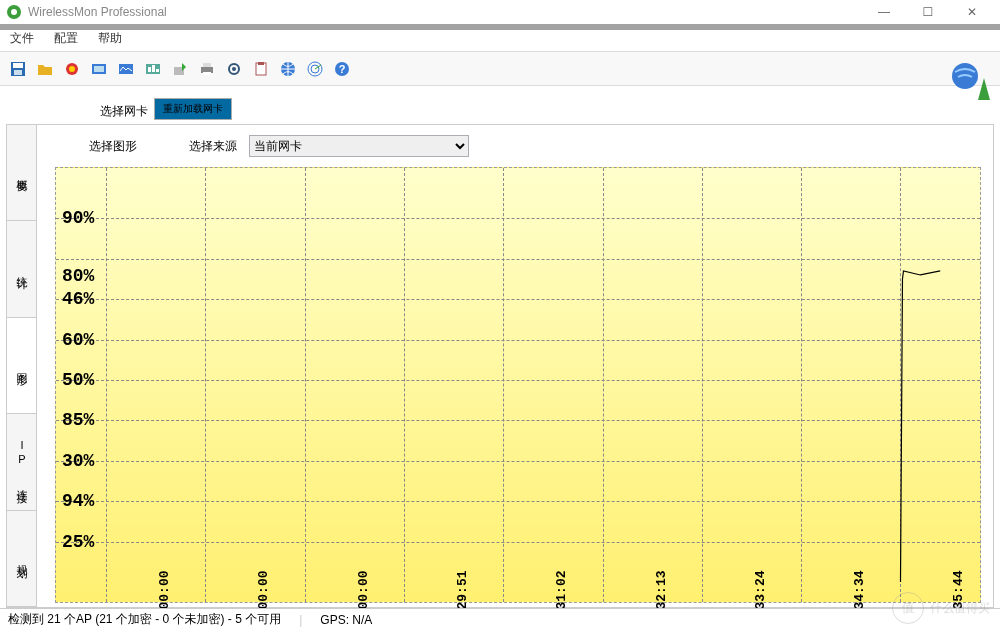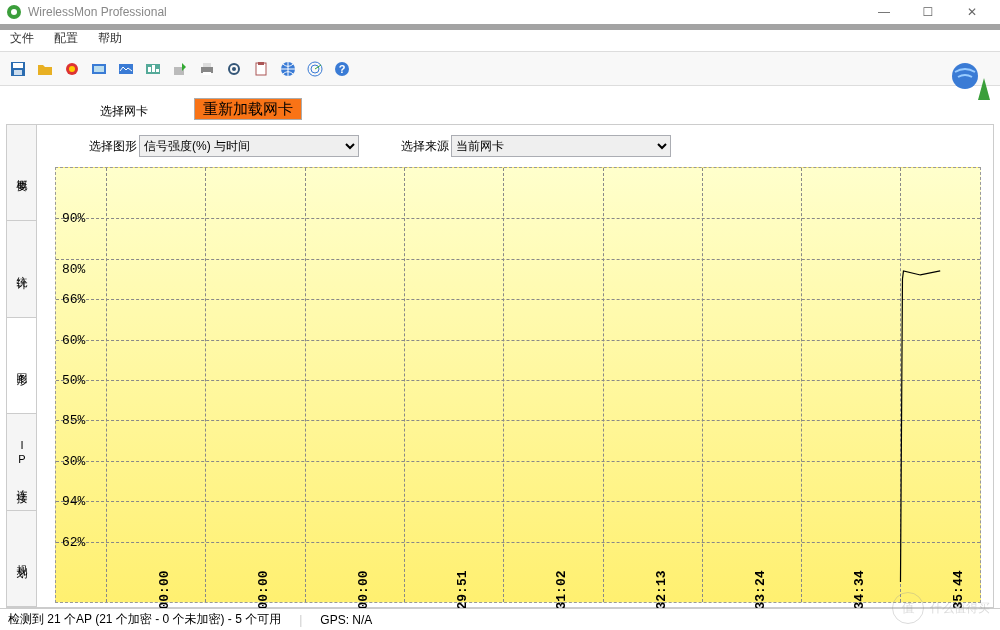--- a/index.html
+++ b/index.html
@@ -8,32 +8,32 @@
 .titlebar .icon { width: 16px; height: 16px; margin-right: 6px; }
 .titlebar .title { flex: 1; color: #888; font-size: 12px; }
 .winbtns { display: flex; }
 .winbtn { width: 44px; height: 28px; display: flex; align-items: center; justify-content: center; color: #666; }
 .menubar { height: 22px; display: flex; align-items: flex-start; padding: 0 10px; gap: 20px; color: #333; border-bottom: 1px solid #ddd; }
 .menuitem { cursor: default; }
 .toolbar { height: 34px; display: flex; align-items: center; padding: 2px 6px; gap: 3px; border-bottom: 1px solid #ddd; background: #f8f8f8; }
 .tbtn { width: 24px; height: 24px; border: 1px solid transparent; display: flex; align-items: center; justify-content: center; border-radius: 2px; }
 .selrow { height: 34px; display: flex; align-items: flex-end; padding: 0 10px 0 100px; gap: 6px; }
 select.wide { width: 460px; height: 22px; font-family: inherit; font-size: 12px; border: 1px solid #abadb3; }
-button.reload { height: 22px; padding: 0 8px; font-family: inherit; font-size: 15px; border: 1px solid #acacac; background: #f97316; margin-left: 40px; }
+button.reload { height: 22px; padding: 0 8px; font-family: inherit; font-size: 10px; border: 1px solid #acacac; background: #0369a1; }
 .rightlogo { position: absolute; right: 8px; top: 60px; width: 42px; height: 42px; }
 .content { display: flex; height: 484px; border: 1px solid #ccc; margin: 4px 6px 0 6px; }
 .tabs { width: 30px; display: flex; flex-direction: column; border-right: 1px solid #ccc; }
 .tab { flex: 1; writing-mode: vertical-rl; text-orientation: upright; display: flex; align-items: center; justify-content: center; font-size: 11px; border-bottom: 1px solid #ccc; background: #f5f5f5; letter-spacing: 2px; }
 .tab.active { background: #fff; }
 .main { flex: 1; padding: 10px 12px 4px 12px; display: flex; flex-direction: column; }
-.chartsel { display: flex; align-items: center; gap: 2px; margin-bottom: 10px; }
+.chartsel { display: flex; align-items: center; gap: 12px; margin-bottom: 10px; }
 .chartsel label { margin-left: 40px; }
 .chartsel select { width: 220px; height: 22px; font-family: inherit; font-size: 12px; border: 1px solid #abadb3; }
 .chartwrap { position: relative; flex: 1; background: linear-gradient(#ffffcc, #fff070); border: 1px dashed #999; margin-left: 6px; }
-.ylab { position: absolute; left: 6px; font-family: "Courier New", monospace; font-size: 13px; font-weight: normal; transform: translateY(-50%); color: #000; }
+.ylab { position: absolute; left: 6px; font-family: "Courier New", monospace; font-size: 18px; font-weight: bold; transform: translateY(-50%); color: #000; }
 .hline { position: absolute; left: 0; right: 0; border-top: 1px dashed #888; }
 .vline { position: absolute; top: 0; bottom: 0; border-left: 1px dashed #888; }
 .xlab { position: absolute; bottom: 24px; font-family: "Courier New", monospace; font-size: 13px; font-weight: bold; transform: rotate(-90deg) translateX(0); transform-origin: right center; color: #000; }
 .dataline { position: absolute; pointer-events: none; }
 .statusbar { position: absolute; bottom: 0; left: 0; right: 0; height: 22px; border-top: 1px solid #ccc; display: flex; align-items: center; padding: 0 8px; font-size: 12px; background: #fff; }
 .statusbar .sep { margin: 0 18px; color: #ccc; }
 .watermark { position: absolute; right: 10px; bottom: 6px; display: flex; align-items: center; opacity: 0.35; color: #999; font-size: 12px; }
 .watermark .wmcircle { width: 32px; height: 32px; border: 1.5px solid #999; border-radius: 50%; display: flex; align-items: center; justify-content: center; margin-right: 6px; font-size: 13px; }
 </style>
 </head>
@@ -162,41 +162,40 @@
   <div class="tabs">
     <div class="tab">概要</div>
     <div class="tab">统计</div>
     <div class="tab active">图形</div>
     <div class="tab">IP 连接</div>
     <div class="tab">规划</div>
   </div>
   <div class="main">
     <div class="chartsel">
       <label>选择图形</label>
-      <select><option>信号强度(%) 与时间</option></select>
       <label style="margin-left:40px">选择来源</label>
       <select><option>当前网卡</option></select>
     </div>
     <div class="chartwrap" id="chart">
         <div class="hline" style="top: 373.6px;"></div>
-        <div class="ylab" style="top: 373.6px;">62%</div>
+        <div class="ylab" style="top: 373.6px;">25%</div>
         <div class="hline" style="top: 333.2px;"></div>
         <div class="ylab" style="top: 333.2px;">94%</div>
         <div class="hline" style="top: 292.8px;"></div>
         <div class="ylab" style="top: 292.8px;">30%</div>
         <div class="hline" style="top: 252.4px;"></div>
         <div class="ylab" style="top: 252.4px;">85%</div>
         <div class="hline" style="top: 212px;"></div>
         <div class="ylab" style="top: 212px;">50%</div>
         <div class="hline" style="top: 171.6px;"></div>
         <div class="ylab" style="top: 171.6px;">60%</div>
         <div class="hline" style="top: 131.2px;"></div>
-        <div class="ylab" style="top: 131.2px;">66%</div>
+        <div class="ylab" style="top: 131.2px;">46%</div>
         <div class="hline" style="top: 90.8px;"></div>
-        <div class="ylab" style="top: 101px;">80%</div>
+        <div class="ylab" style="top: 108px;">80%</div>
         <div class="hline" style="top: 50.4px;"></div>
         <div class="ylab" style="top: 50.4px;">90%</div>
         <div class="vline" style="left: 50px;"></div>
         <div class="xlab" style="left: 46px;">00:00:00</div>
         <div class="vline" style="left: 149.31px;"></div>
         <div class="xlab" style="left: 145.31px;">00:00:00</div>
         <div class="vline" style="left: 248.621px;"></div>
         <div class="xlab" style="left: 244.621px;">00:00:00</div>
         <div class="vline" style="left: 347.931px;"></div>
         <div class="xlab" style="left: 343.931px;">07:29:51</div>

